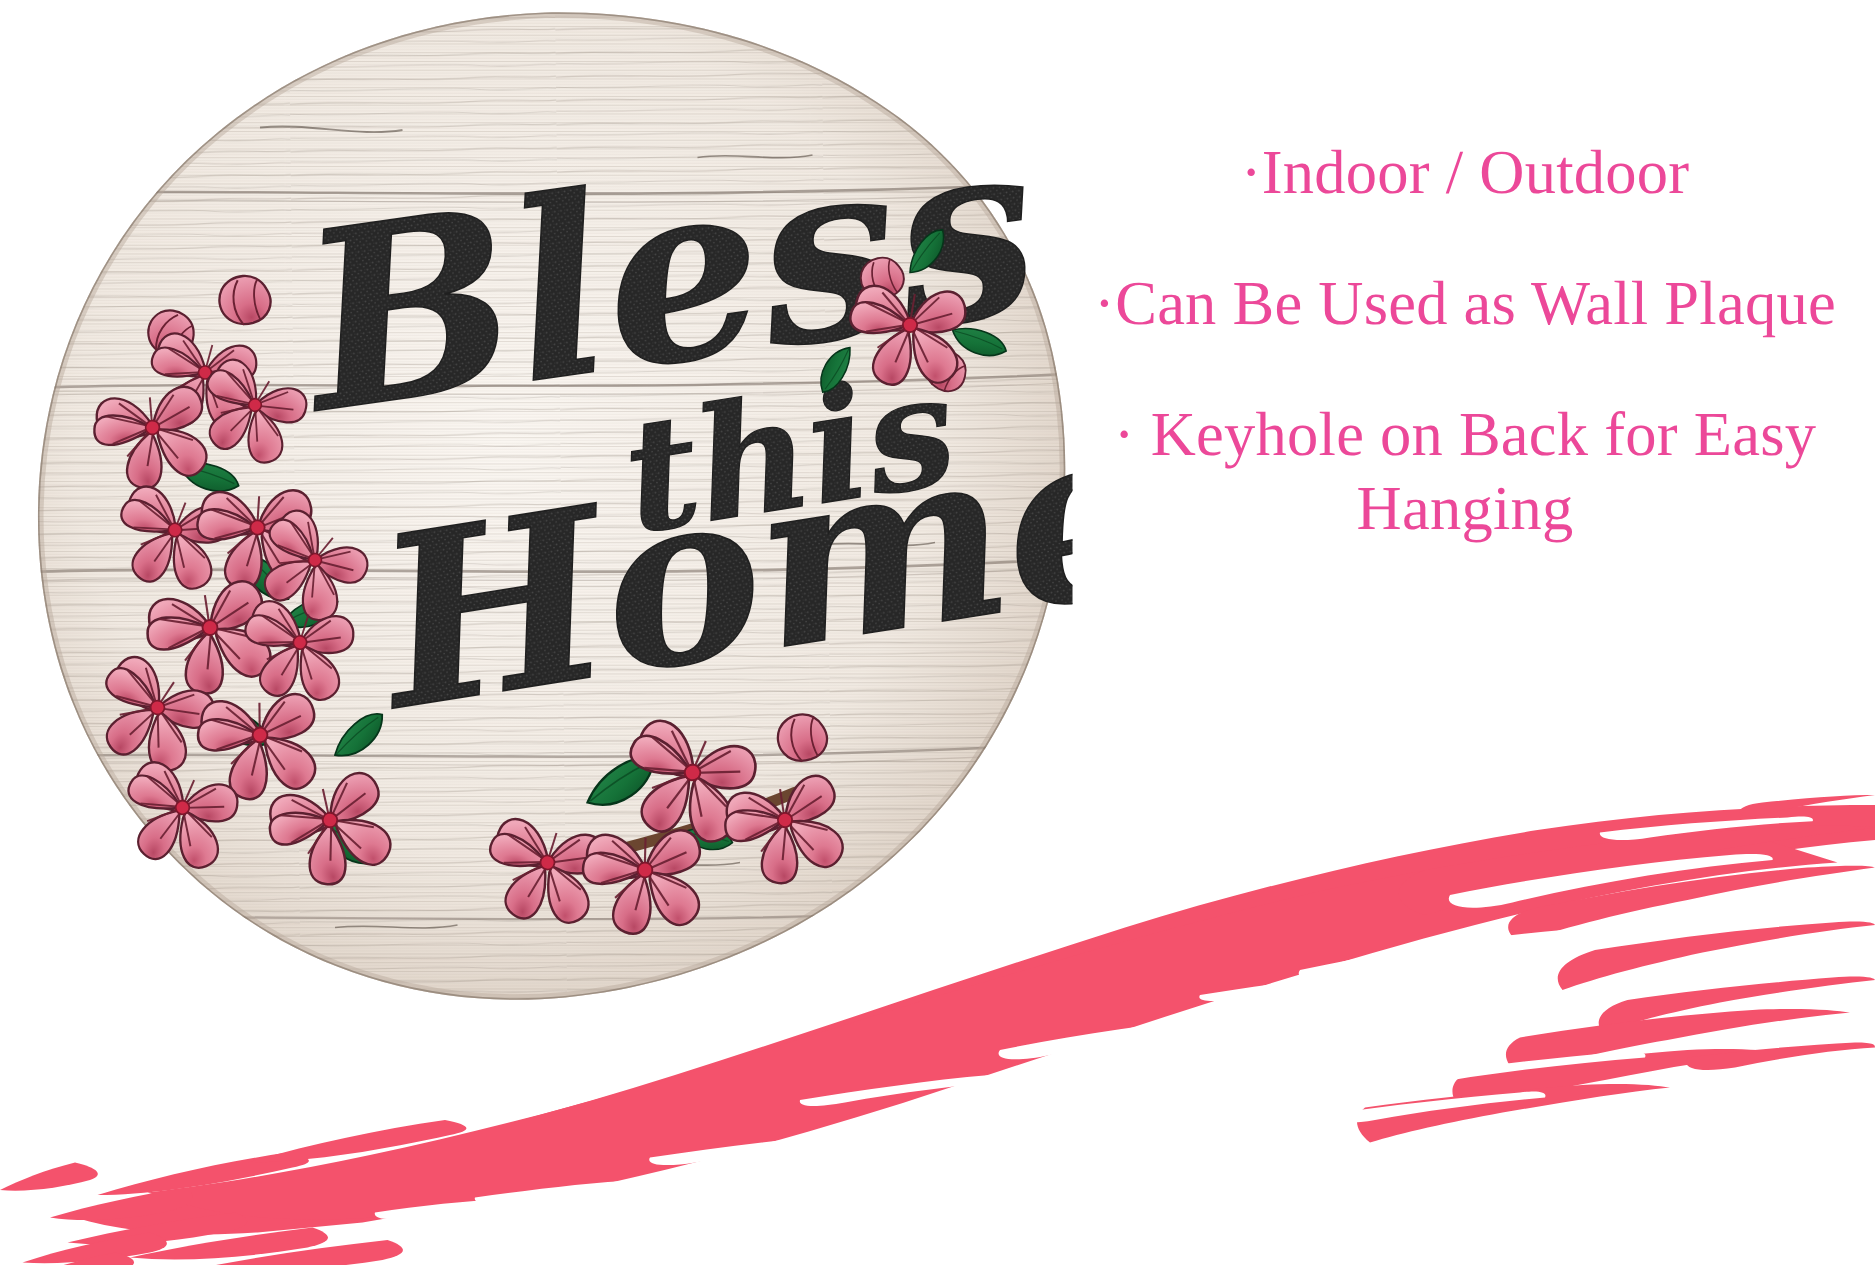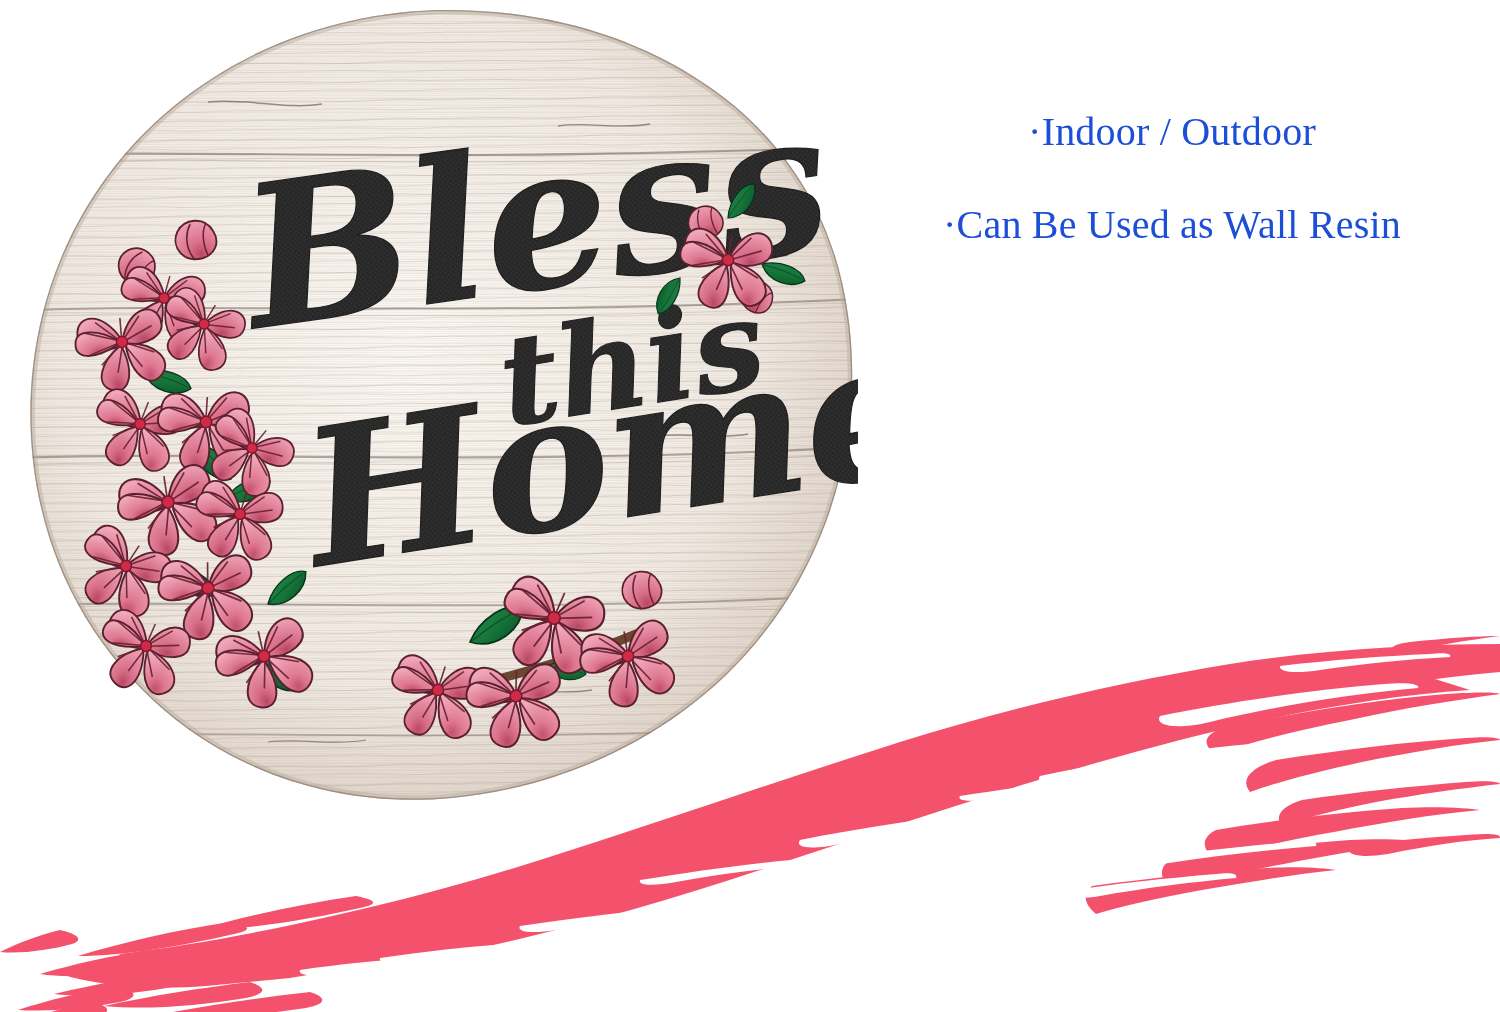--- a/index.html
+++ b/index.html
@@ -31,23 +31,23 @@
 
   
   #features {
     position: absolute;
     left: 858px;
     top: 108px;
     width: 628px;
     text-align: center;
   }
   .feature-line {
-    color: #1d4ed8;
+    color: #ec4899;
     font-family: "Liberation Serif", serif;
-    font-size: 40px;
+    font-size: 50px;
     line-height: 1.18;
     letter-spacing: 0.2px;
     white-space: nowrap;
     margin-bottom: 46px;
   }
   .feature-line.wrapped {
     white-space: normal;
     margin-bottom: 0;
     padding: 0 24px;
   }
@@ -258,21 +258,24 @@
         <use href="#blossom" transform="translate(610,650) scale(1.3)  rotate(-18)"></use>
       </g>
     </svg>
   </div>
 
   <div id="features">
     <div class="feature-line">
       <span class="bullet-dot">·</span><span>Indoor / Outdoor</span>
     </div>
     <div class="feature-line">
-      <span class="bullet-dot">·</span><span>Can Be Used as Wall Resin</span>
+      <span class="bullet-dot">·</span><span>Can Be Used as Wall Plaque</span>
+    </div>
+    <div class="feature-line wrapped">
+      <span class="bullet-dot">·</span>&nbsp;<span>Keyhole on Back for Easy Hanging</span>
     </div>
   </div>
 
   <div id="brush-wrap">
     <svg id="brush-svg" viewBox="0 0 1500 382" xmlns="http://www.w3.org/2000/svg">
       <g fill="#f4526c">
 
         <path d="M 1500 42
                  C 1430 48 1360 60 1300 74
                  L 1262 82

